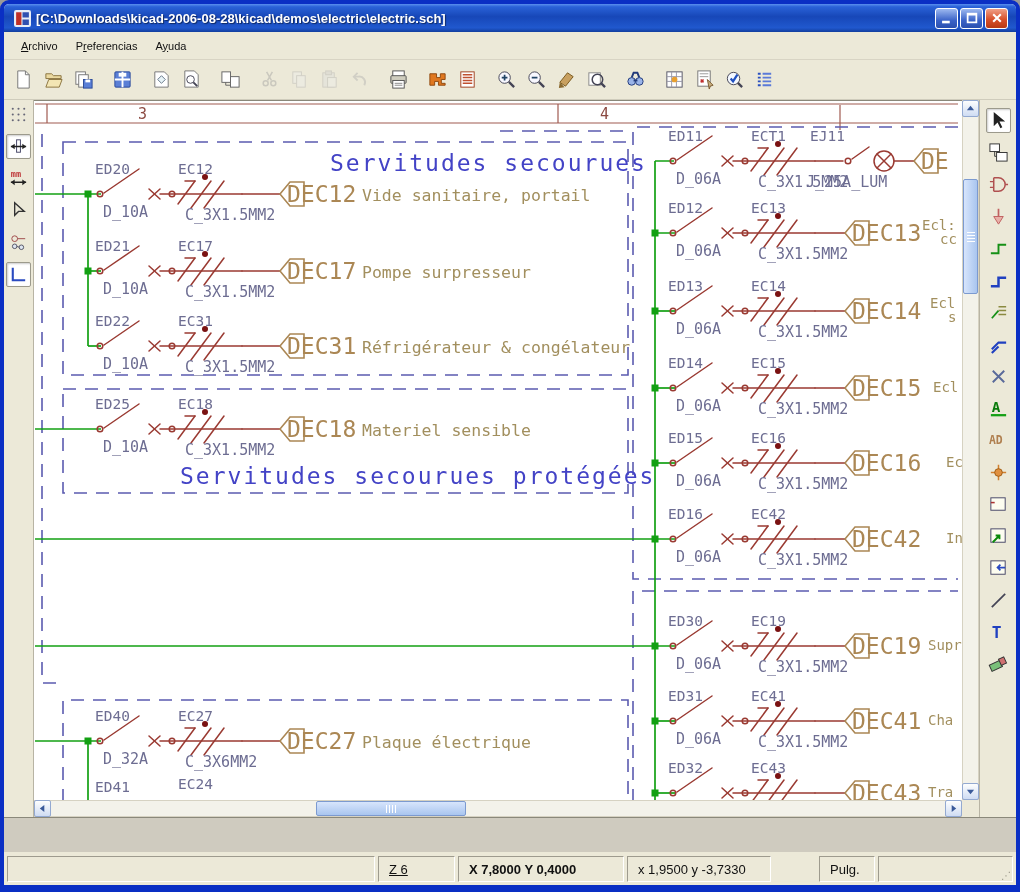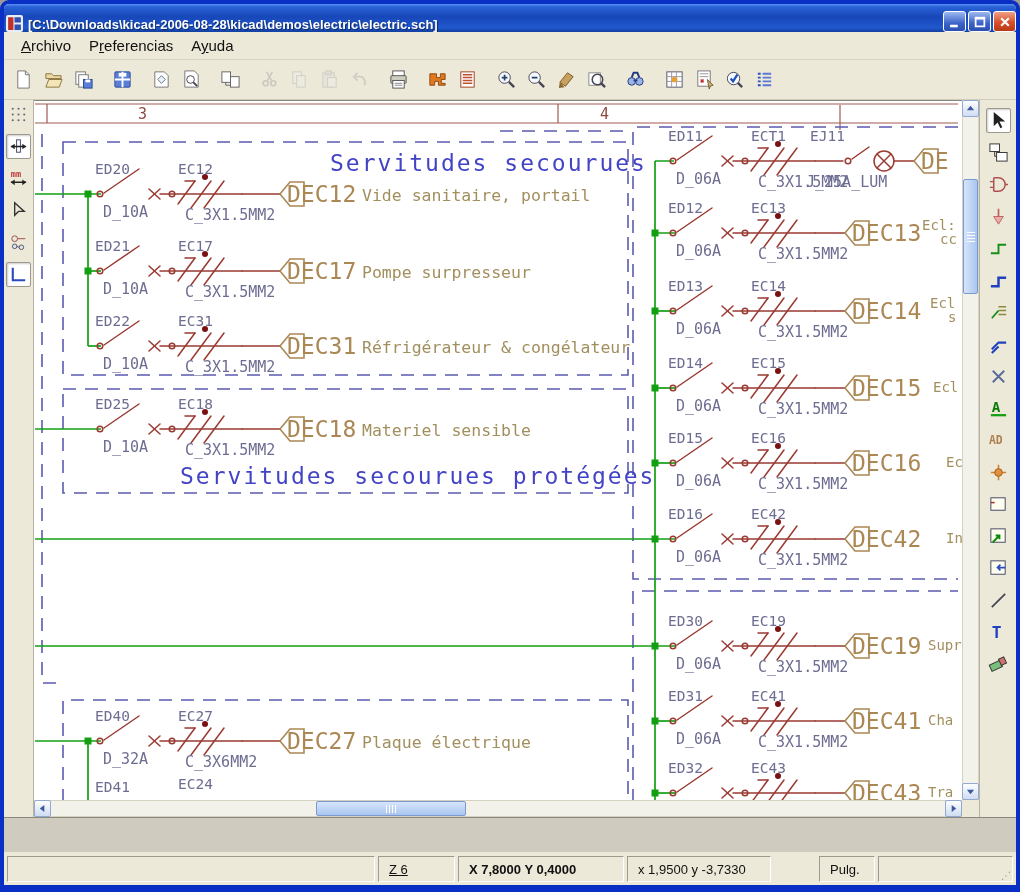--- a/index.html
+++ b/index.html
@@ -1,33 +1,33 @@
 <!DOCTYPE html>
 <html><head>
 <meta charset="utf-8">
 <style>
   html,body{margin:0;padding:0;background:#9a9a9a;}
   *{box-sizing:border-box;user-select:none;}
   #screen{position:relative;width:1020px;height:892px;font-family:"Liberation Sans",sans-serif;overflow:hidden;}
   .win{position:absolute;inset:0;border:4px solid #0a2fc4;border-bottom-width:7px;border-radius:9px 9px 0 0;
        background:#ece9d8;overflow:hidden;}
   
-  .titlebar{position:absolute;left:0;top:0;right:0;height:28px;display:flex;align-items:flex-end;padding:0 0;
+  .titlebar{position:absolute;left:0;top:0;right:0;height:28px;display:flex;align-items:center;padding:0 8px;
     background:linear-gradient(180deg,#5a90ee 0%,#2a62d8 10%,#1747b8 45%,#2058ce 85%,#123e9e 100%);}
   .appicon{width:17px;height:17px;margin:0 5px 0 2px;flex:0 0 auto;}
   .wtitle{color:#fff;font-size:13px;font-weight:bold;white-space:nowrap;overflow:hidden;flex:1;
           text-shadow:1px 1px 1px rgba(0,0,0,.5);}
   .wbtns{display:flex;gap:2px;}
   .wbtn{width:23px;height:21px;border:1px solid #fff;border-radius:3px;display:flex;align-items:center;justify-content:center;
         background:linear-gradient(180deg,#9db9f0,#3b63c8 60%,#2a4fae);}
   .wbtn.close{background:linear-gradient(180deg,#f0a088,#d8502a 55%,#b83a14);}
   .wbtn svg{width:12px;height:12px;}
   
   .menubar{position:absolute;left:0;top:28px;right:0;height:28px;background:#ece9d8;display:flex;align-items:center;
-           padding-left:8px;font-size:15px;border-bottom:1px solid #d8d4c4;}
+           padding-left:8px;font-size:11px;border-bottom:1px solid #d8d4c4;}
   .menu-item{padding:4px 9px;color:#111;}
   
   .toolbar{position:absolute;left:0;top:56px;right:0;height:40px;background:#ece9d8;display:flex;align-items:center;
            padding-left:6px;border-bottom:1px solid #cfccbc;}
   .tbgroup{display:flex;gap:4px;margin-right:13px;}
   .tbtn{width:26px;height:26px;display:flex;align-items:center;justify-content:center;border:1px solid transparent;border-radius:2px;}
   .tbtn svg{width:21px;height:21px;}
   .tbtn.disabled{opacity:.4;filter:grayscale(.9);}
   .tbtn.pressed{background:#fff;border-color:#9c9a8c;box-shadow:inset 1px 1px 2px rgba(0,0,0,.2);}
   

